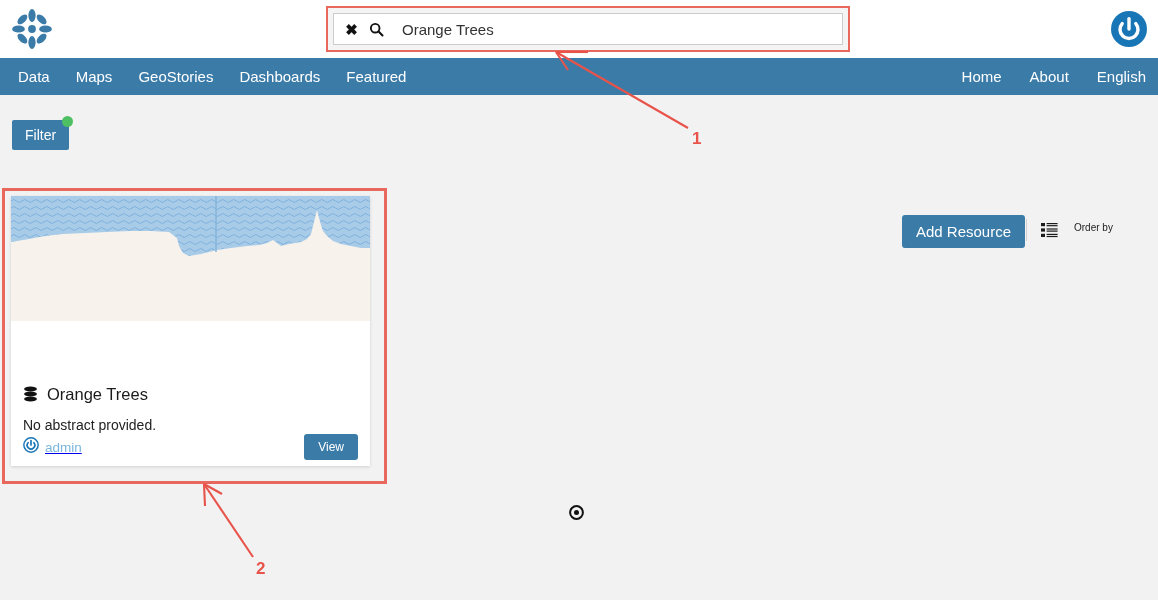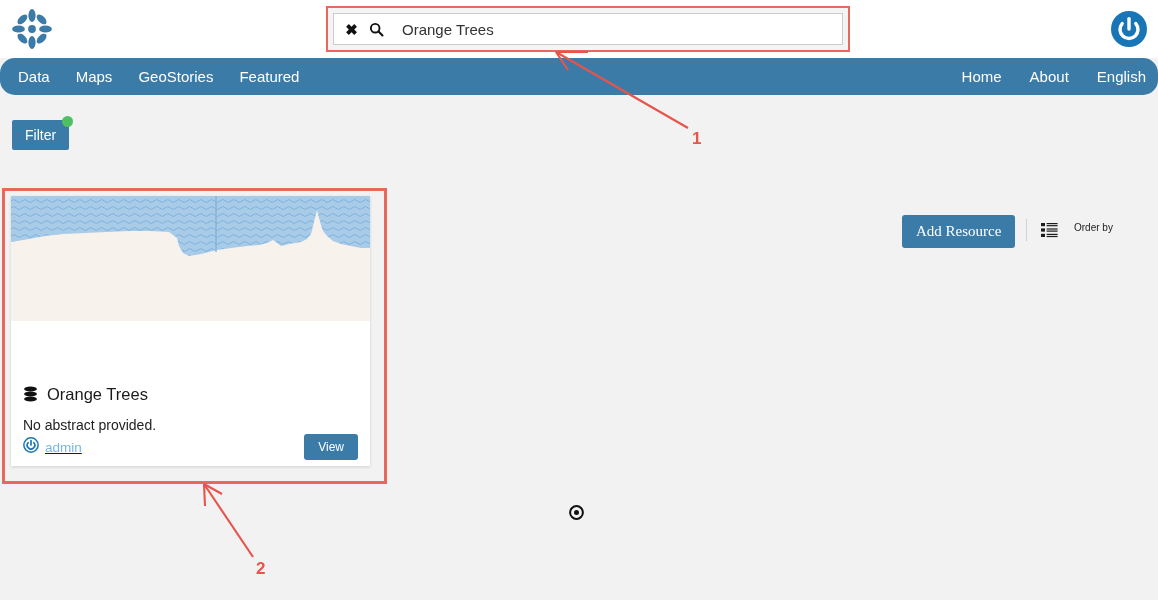--- a/index.html
+++ b/index.html
@@ -56,21 +56,21 @@
   .avatar-top {
     position: absolute; right: 10px; top: 10px;
     width: 38px; height: 38px;
   }
 
   
   .navbar {
     position: absolute; top: 58px; left: 0;
     width: 1158px; height: 37px;
     background: #3b7ba8;
-    display: flex; align-items: center; border-radius: 15px;
+    display: flex; align-items: center;
   }
   .nav-left { display: flex; align-items: center; padding-left: 18px; gap: 26px; }
   .nav-right {
     position: absolute; right: 12px; top: 0; height: 37px;
     display: flex; align-items: center; gap: 28px;
   }
   .navitem {
     color: #ffffff; font-size: 15px;
     text-decoration: none; white-space: nowrap;
     line-height: 37px;
@@ -95,21 +95,21 @@
     width: 11px; height: 11px; border-radius: 50%;
     background: #4fbf63;
   }
   .result-count {
     position: absolute; left: 78px; top: 126px;
     font-size: 14.5px; color: #222;
   }
   .add-res-btn {
     position: absolute; left: 902px; top: 120px;
     background: #3b7ba8; color: #fff; border: none;
-    font-size: 15px; font-family: Liberation Serif, serif;
+    font-size: 15px; font-family: Liberation Sans, sans-serif;
     padding: 8px 14px; border-radius: 3px; cursor: pointer;
   }
   .tool-div {
     position: absolute; left: 1026px; top: 124px;
     width: 1px; height: 22px; background: #d2d2d2;
   }
   .list-icon {
     position: absolute; left: 1040px; top: 125px;
     width: 20px; height: 20px; cursor: pointer;
   }
@@ -210,20 +210,21 @@
         <line x1="19" y1="8.6" x2="19" y2="19" stroke="#ffffff" stroke-width="3.4" stroke-linecap="round"></line>
       </svg>
     </a>
   </div>
 
   <div class="navbar">
     <div class="nav-left">
       <a class="navitem" href="#">Data</a>
       <a class="navitem" href="#">Maps</a>
       <a class="navitem" href="#">GeoStories</a>
+      <a class="navitem" href="#">Dashboards</a>
       <a class="navitem" href="#">Featured</a>
     </div>
     <div class="nav-right">
       <a class="navitem" href="#">Home</a>
       <a class="navitem" href="#">About</a>
       <a class="navitem" href="#">English</a>
     </div>
   </div>
 
   <div class="toolbar">

